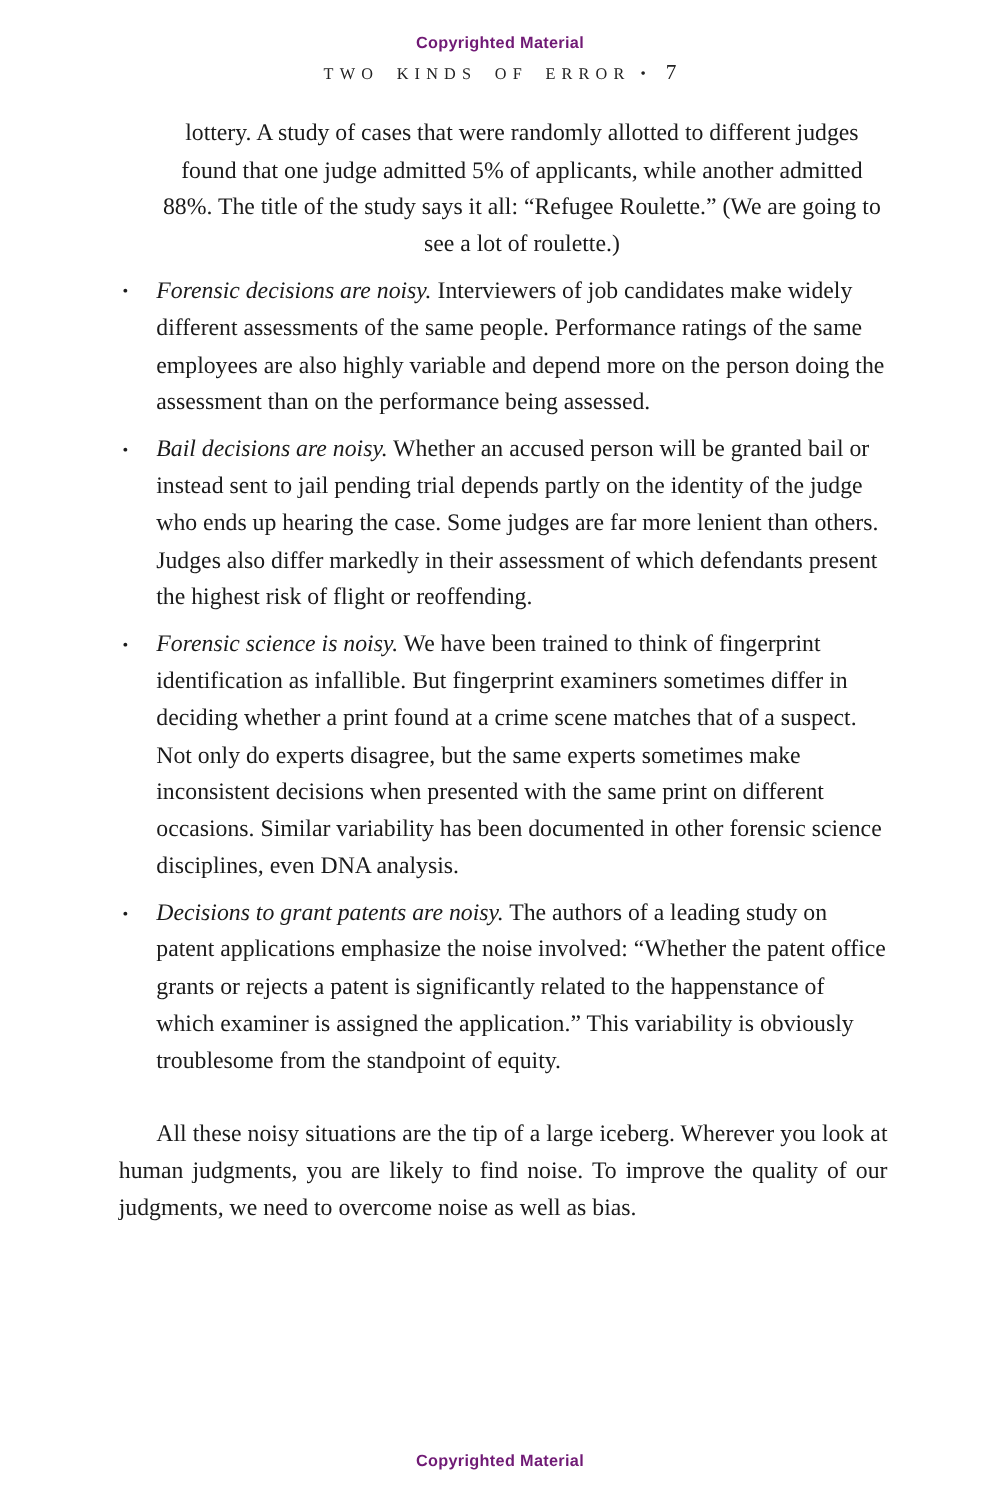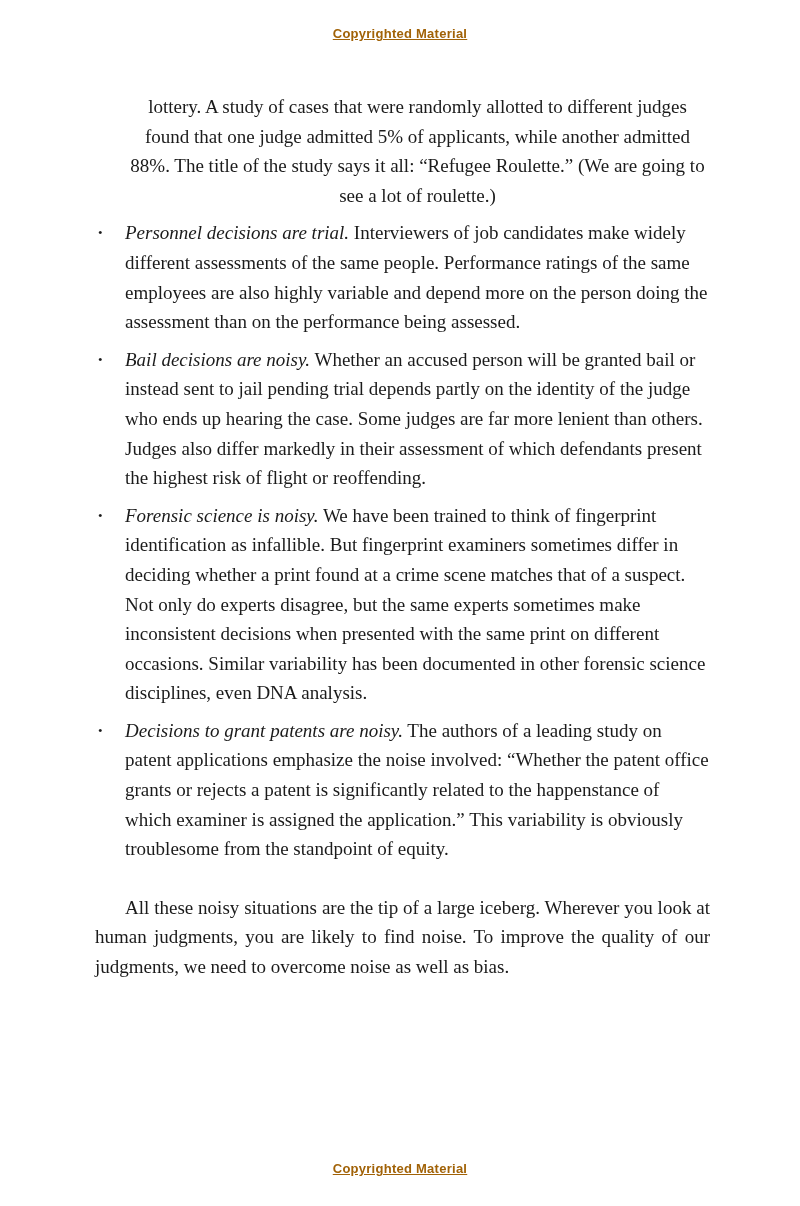--- a/index.html
+++ b/index.html
@@ -19,23 +19,22 @@
     background: #ffffff;
   }
   .copyright {
     position: absolute;
     left: 0;
     width: 100%;
     text-align: center;
     font-family: "Liberation Sans", sans-serif;
     font-weight: bold;
     font-size: 13px;
-    color: #a16207;
+    color: #701a75;
     letter-spacing: 0.02em;
-    text-decoration: underline;
   }
   .copyright.top { top: 26px; }
   .copyright.bottom { top: 1161px; }
   .running-head {
     position: absolute;
     top: 48px;
     left: 0;
     width: 100%;
     text-align: center;
     color: #222222;
@@ -91,29 +90,32 @@
     text-align: justify;
   }
 </style>
 </head>
 <body>
 
 <div class="page">
 
   <div class="copyright top">Copyrighted Material</div>
 
+  <div class="running-head">
+    <span class="running-title">TWO KINDS OF ERROR</span><span class="head-sep">•</span><span class="head-page-number">7</span>
+  </div>
 
   <div class="body-text">
 
     <p class="opening">lottery. A study of cases that were randomly allotted to different judges found that one judge admitted 5% of applicants, while another admitted 88%. The title of the study says it all: “Refugee Roulette.” (We are going to see a lot of roulette.)</p>
 
     <div class="bullet-list">
 
       <p class="bullet-item">
-        <span class="bullet-marker">•</span><span class="bullet-lead">Personnel decisions are trial.</span><span> Interviewers of job candidates make widely different assessments of the same people. Performance ratings of the same employees are also highly variable and depend more on the person doing the assessment than on the performance being assessed.</span>
+        <span class="bullet-marker">•</span><span class="bullet-lead">Forensic decisions are noisy.</span><span> Interviewers of job candidates make widely different assessments of the same people. Performance ratings of the same employees are also highly variable and depend more on the person doing the assessment than on the performance being assessed.</span>
       </p>
 
       <p class="bullet-item">
         <span class="bullet-marker">•</span><span class="bullet-lead">Bail decisions are noisy.</span><span> Whether an accused person will be granted bail or instead sent to jail pending trial depends partly on the identity of the judge who ends up hearing the case. Some judges are far more lenient than others. Judges also differ markedly in their assessment of which defendants present the highest risk of flight or reoffending.</span>
       </p>
 
       <p class="bullet-item">
         <span class="bullet-marker">•</span><span class="bullet-lead">Forensic science is noisy.</span><span> We have been trained to think of fingerprint identification as infallible. But fingerprint examiners sometimes differ in deciding whether a print found at a crime scene matches that of a suspect. Not only do experts disagree, but the same experts sometimes make inconsistent decisions when presented with the same print on different occasions. Similar variability has been documented in other forensic science disciplines, even DNA analysis.</span>
       </p>
 

